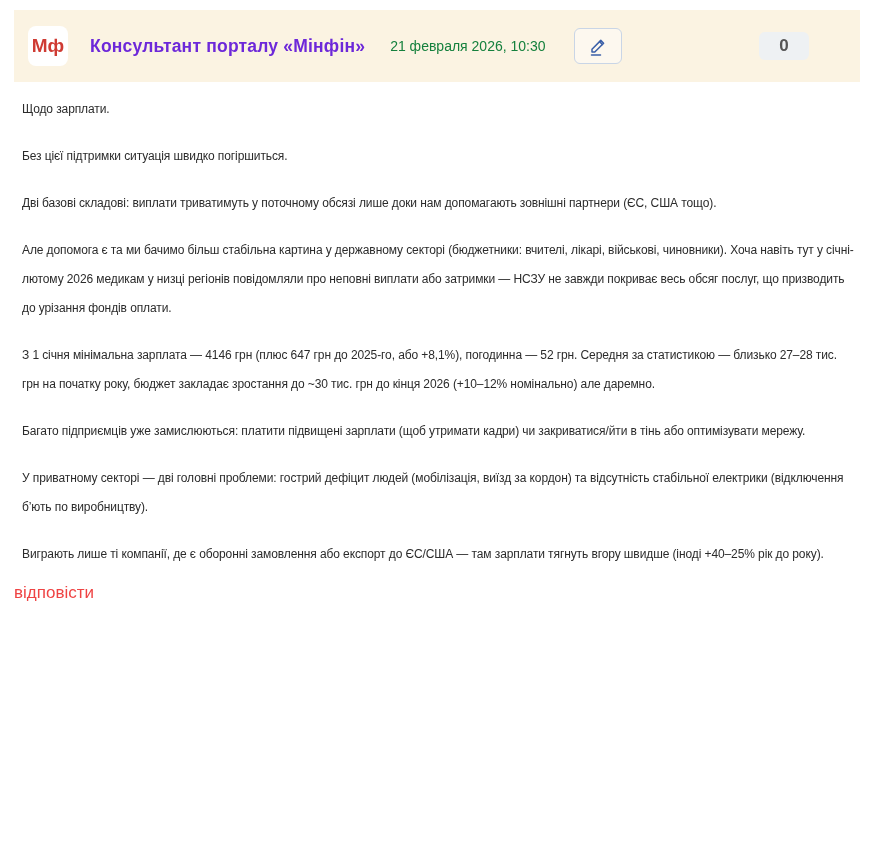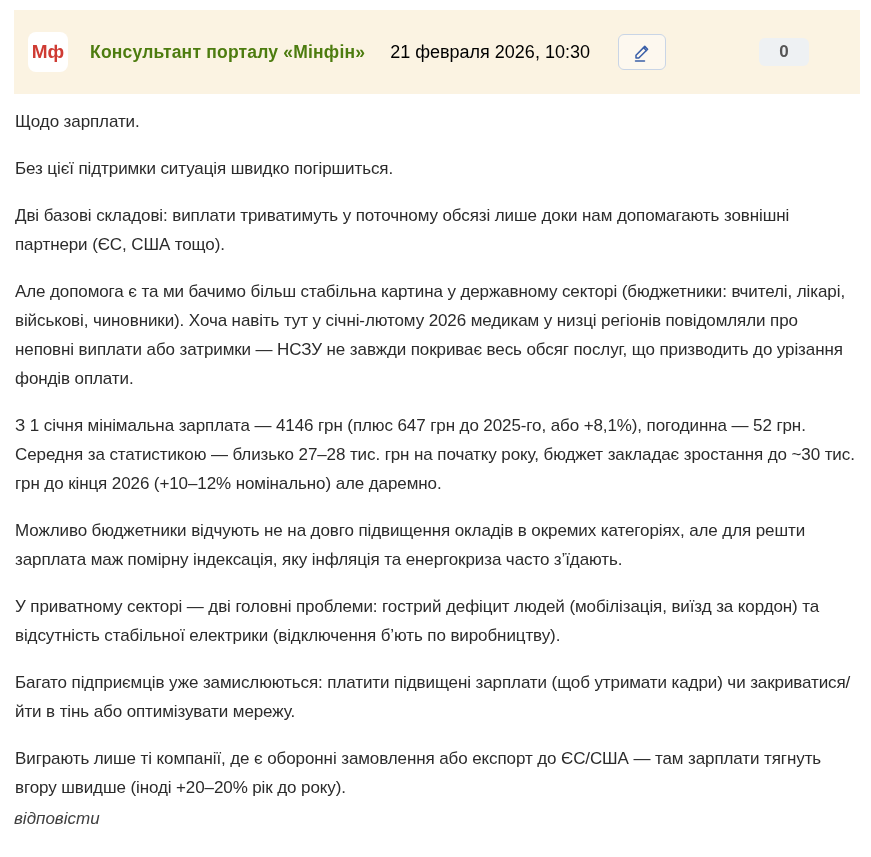--- a/index.html
+++ b/index.html
@@ -8,21 +8,21 @@
     width: 871px;
     height: 857px;
     font-family: "Liberation Sans", "DejaVu Sans", sans-serif;
     color: #2b2b2b;
     overflow: hidden;
   }
 
   
   .comment-header {
     margin: 10px 11px 0 14px;
-    height: 84px;
+    height: 72px;
     background: #fbf3e2;
     display: flex;
     align-items: center;
     padding: 0 0 0 14px;
   }
   .avatar {
     width: 40px;
     height: 40px;
     background: #ffffff;
     border-radius: 8px;
@@ -31,28 +31,28 @@
     justify-content: center;
     font-weight: bold;
     font-size: 19px;
     color: #cf3b33;
     flex: 0 0 auto;
   }
   .author-name {
     margin-left: 22px;
     font-size: 17.5px;
     font-weight: bold;
-    color: #4d7c0f;
+    color: #6d28d9;
     letter-spacing: 0.2px;
     white-space: nowrap;
   }
   .comment-date {
     margin-left: 25px;
-    font-size: 18px;
-    color: #000000;
+    font-size: 14px;
+    color: #15803d;
     white-space: nowrap;
   }
   .edit-button {
     margin-left: 28px;
     width: 48px;
     height: 36px;
     border: 1px solid #c9d5e6;
     border-radius: 6px;
     background: rgba(255, 255, 255, 0.45);
     display: flex;
@@ -73,34 +73,33 @@
     font-size: 17px;
     font-weight: bold;
     color: #555555;
   }
 
   
   .comment-body {
     padding: 13px 14px 0 14px;
   }
   .comment-body p {
-    font-size: 17px;
+    font-size: 12px;
     line-height: 29px;
-    margin: 0 0 18px 1px;
+    margin: 0 0 18px 8px;
     color: #2b2b2b;
     letter-spacing: -0.1px;
   }
   .reply-link {
     display: inline-block;
     font-size: 17px;
-    color: #404040;
+    color: #ef4444;
     text-decoration: none;
     cursor: pointer;
-    margin-top: 1px;
-    font-style: italic;
+    margin-top: 8px;
   }
 </style>
 </head>
 <body>
 
 <div class="comment-header">
   <div class="avatar">
     <span>Мф</span>
   </div>
   <span class="author-name">Консультант порталу «Мінфін»</span>
@@ -119,18 +118,17 @@
     <span>0</span>
   </div>
 </div>
 
 <div class="comment-body">
   <p>Щодо зарплати.</p>
   <p>Без цієї підтримки ситуація швидко погіршиться.</p>
   <p>Дві базові складові: виплати триватимуть у поточному обсязі лише доки нам допомагають зовнішні партнери (ЄС, США тощо).</p>
   <p>Але допомога є та ми бачимо більш стабільна картина у державному секторі (бюджетники: вчителі, лікарі, військові, чиновники). Хоча навіть тут у січні-лютому 2026 медикам у низці регіонів повідомляли про неповні виплати або затримки — НСЗУ не завжди покриває весь обсяг послуг, що призводить до урізання фондів оплати.</p>
   <p>З 1 січня мінімальна зарплата — 4146 грн (плюс 647 грн до 2025-го, або +8,1%), погодинна — 52 грн. Середня за статистикою — близько 27–28 тис. грн на початку року, бюджет закладає зростання до ~30 тис. грн до кінця 2026 (+10–12% номінально) але даремно.</p>
-  <p>Можливо бюджетники відчують не на довго підвищення окладів в окремих категоріях, але для решти зарплата маж помірну індексація, яку інфляція та енергокриза часто з’їдають.</p>
+  <p>Багато підприємців уже замислюються: платити підвищені зарплати (щоб утримати кадри) чи закриватися/йти в тінь або оптимізувати мережу.</p>
   <p>У приватному секторі — дві головні проблеми: гострий дефіцит людей (мобілізація, виїзд за кордон) та відсутність стабільної електрики (відключення б’ють по виробництву).</p>
-  <p>Багато підприємців уже замислюються: платити підвищені зарплати (щоб утримати кадри) чи закриватися/йти в тінь або оптимізувати мережу.</p>
-  <p style="margin-bottom:6px;">Виграють лише ті компанії, де є оборонні замовлення або експорт до ЄС/США — там зарплати тягнуть вгору швидше (іноді +20–20% рік до року).</p>
+  <p style="margin-bottom:6px;">Виграють лише ті компанії, де є оборонні замовлення або експорт до ЄС/США — там зарплати тягнуть вгору швидше (іноді +40–25% рік до року).</p>
   <a class="reply-link" href="#">відповісти</a>
 </div>
 
 </body></html>

